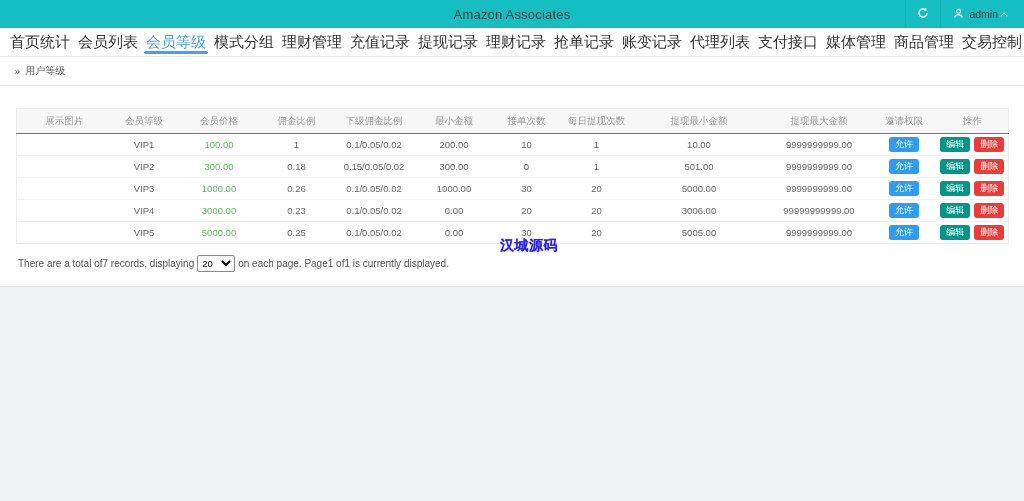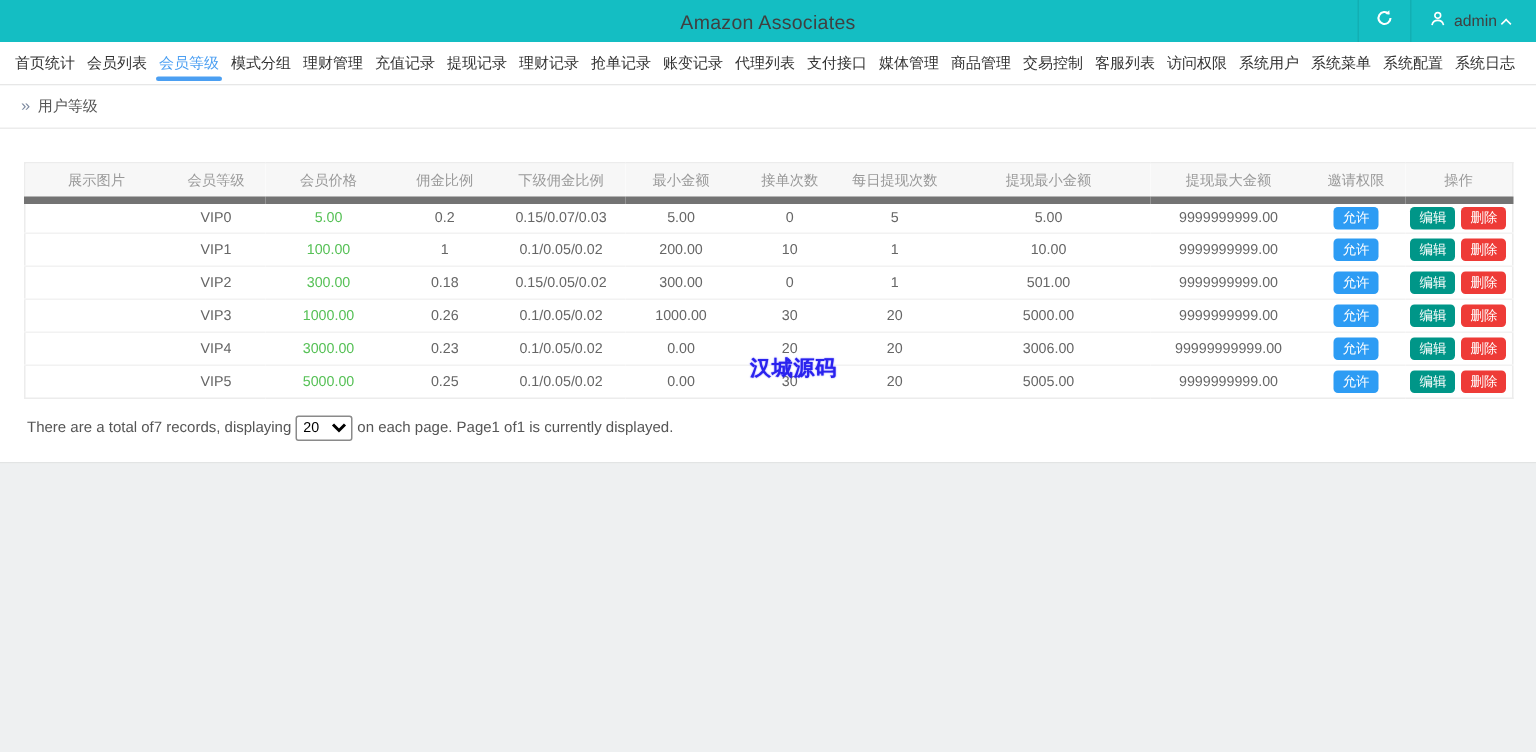--- a/index.html
+++ b/index.html
@@ -11,33 +11,33 @@
   .topbar-title { position:absolute; left:0; right:0; text-align:center; font-size:13px; letter-spacing:.2px; }
   .topbar-right { margin-left:auto; display:flex; align-items:stretch; height:100%; z-index:2; }
   .refresh-box { width:36px; display:flex; align-items:center; justify-content:center;
                  border-left:1px solid rgba(0,0,0,.08); border-right:1px solid rgba(0,0,0,.08); cursor:pointer; }
   .admin-box { display:flex; align-items:center; gap:5px; padding:0 16px 0 12px; cursor:pointer; font-size:10.5px; }
   .caret-up { width:5px; height:5px; border-left:1.4px solid #fff; border-top:1.4px solid #fff;
               transform:rotate(45deg) translateY(2px); display:inline-block; }
 
   
   .navbar { height:29px; background:#fff; border-bottom:1px solid #e7e7e7; display:flex; align-items:stretch; padding-left:6px; }
-  .nav-item { font-size:10px; color:#333; display:flex; align-items:center; padding:0 4px; position:relative; cursor:pointer; white-space:nowrap; }
+  .nav-item { font-size:15px; color:#333; display:flex; align-items:center; padding:0 4px; position:relative; cursor:pointer; white-space:nowrap; }
   .nav-item.active { color:#4b9ff2; }
   .nav-item.active::after { content:""; position:absolute; left:2px; right:2px; bottom:2px; height:3px; border-radius:2px; background:#4b9ff2; }
 
   
   .breadcrumb { height:29px; background:#fff; border-bottom:1px solid #ececec; display:flex; align-items:center; padding-left:14px; font-size:10px; color:#555; gap:5px; }
   .crumb-arrows { color:#7d8aa0; font-size:11px; }
 
   
   .panel { background:#fff; padding:22px 16px 14px 16px; border-bottom:1px solid #e2e4e4; }
   table { width:992px; border-collapse:collapse; table-layout:fixed; border:1px solid #ececec; }
   thead td { background:#f7f7f7; color:#999; font-size:9.5px; height:25px; text-align:center;
-             border-bottom:5px solid #737373; overflow:hidden; white-space:nowrap; }
+             border-bottom:1px solid #737373; overflow:hidden; white-space:nowrap; }
   tbody td { color:#666; font-size:9.5px; height:22px; text-align:center; border-bottom:1px solid #f2f2f2;
              overflow:hidden; white-space:nowrap; }
   tbody tr:last-child td { border-bottom:none; }
   td.green { color:#57c157; }
 
   .btn { display:inline-block; font-size:9px; color:#fff; border-radius:3px; padding:2px 6px; line-height:1.2; cursor:pointer; }
   .btn-allow { background:#2d9cf4; }
   .btn-edit  { background:#009688; margin-right:4px; }
   .btn-del   { background:#ee3b37; }
 
@@ -133,34 +133,20 @@
         <td>每日提现次数</td>
         <td>提现最小金额</td>
         <td>提现最大金额</td>
         <td>邀请权限</td>
         <td>操作</td>
       </tr>
     </thead>
     <tbody>
       <tr>
         <td></td>
-        <td>VIP0</td>
-        <td class="green">5.00</td>
-        <td>0.2</td>
-        <td>0.15/0.07/0.03</td>
-        <td>5.00</td>
-        <td>0</td>
-        <td>5</td>
-        <td>5.00</td>
-        <td>9999999999.00</td>
-        <td><span class="btn btn-allow">允许</span></td>
-        <td><span class="btn btn-edit">编辑</span><span class="btn btn-del">删除</span></td>
-      </tr>
-      <tr>
-        <td></td>
         <td>VIP1</td>
         <td class="green">100.00</td>
         <td>1</td>
         <td>0.1/0.05/0.02</td>
         <td>200.00</td>
         <td>10</td>
         <td>1</td>
         <td>10.00</td>
         <td>9999999999.00</td>
         <td><span class="btn btn-allow">允许</span></td>

